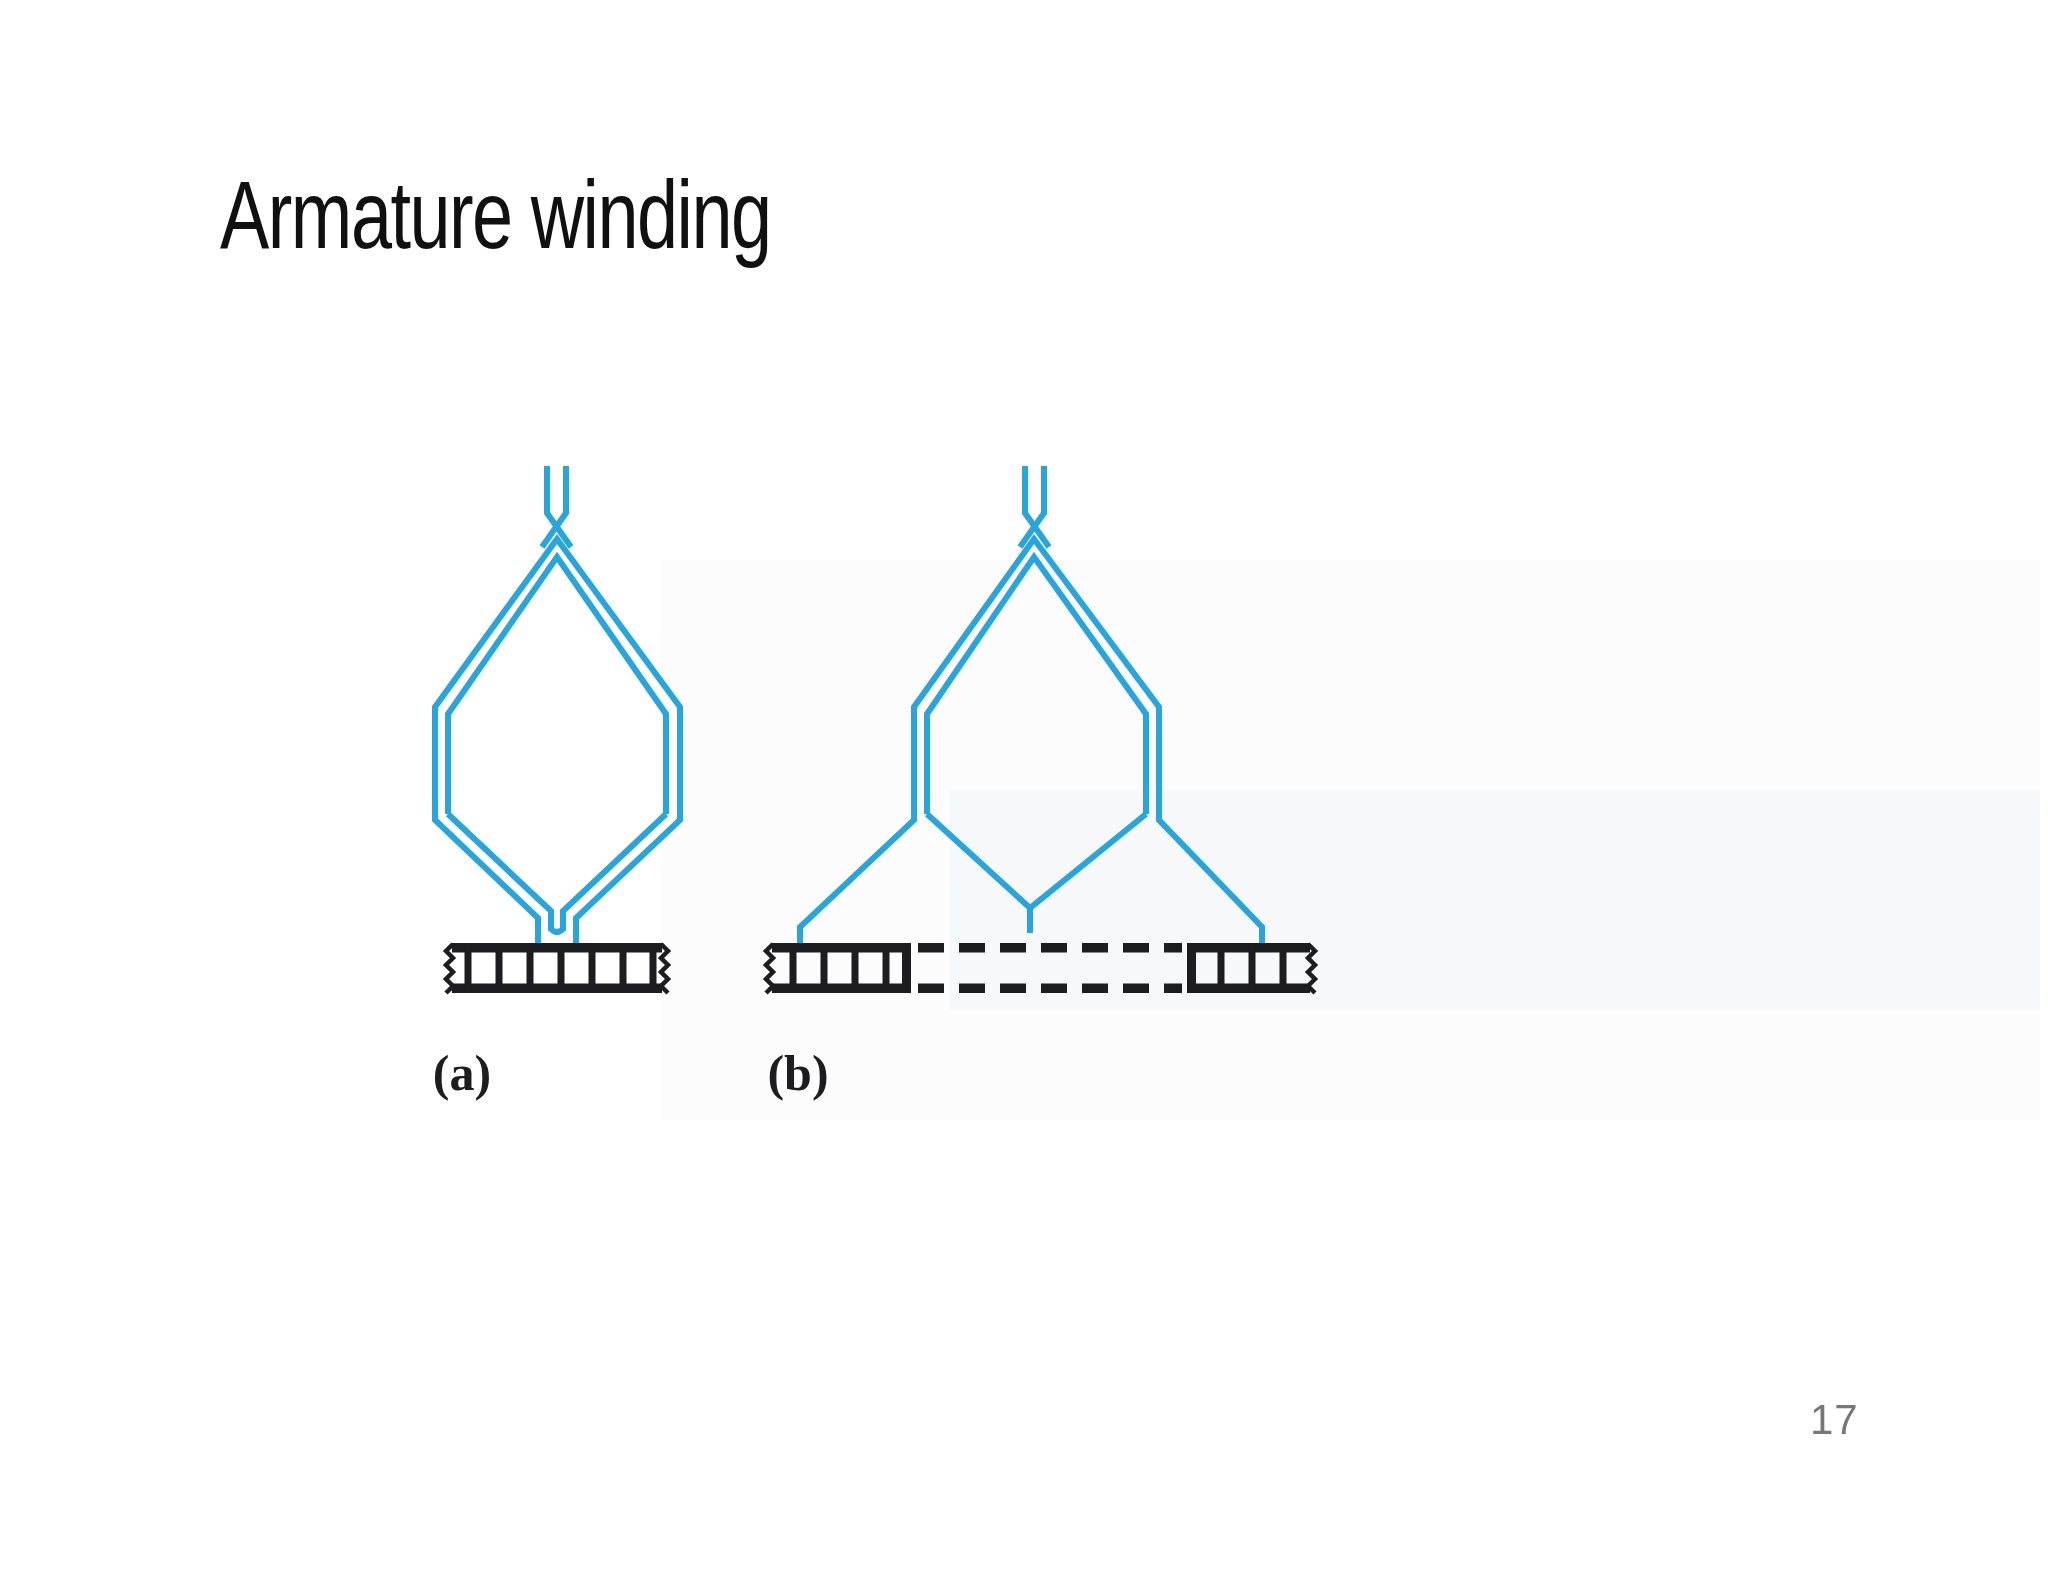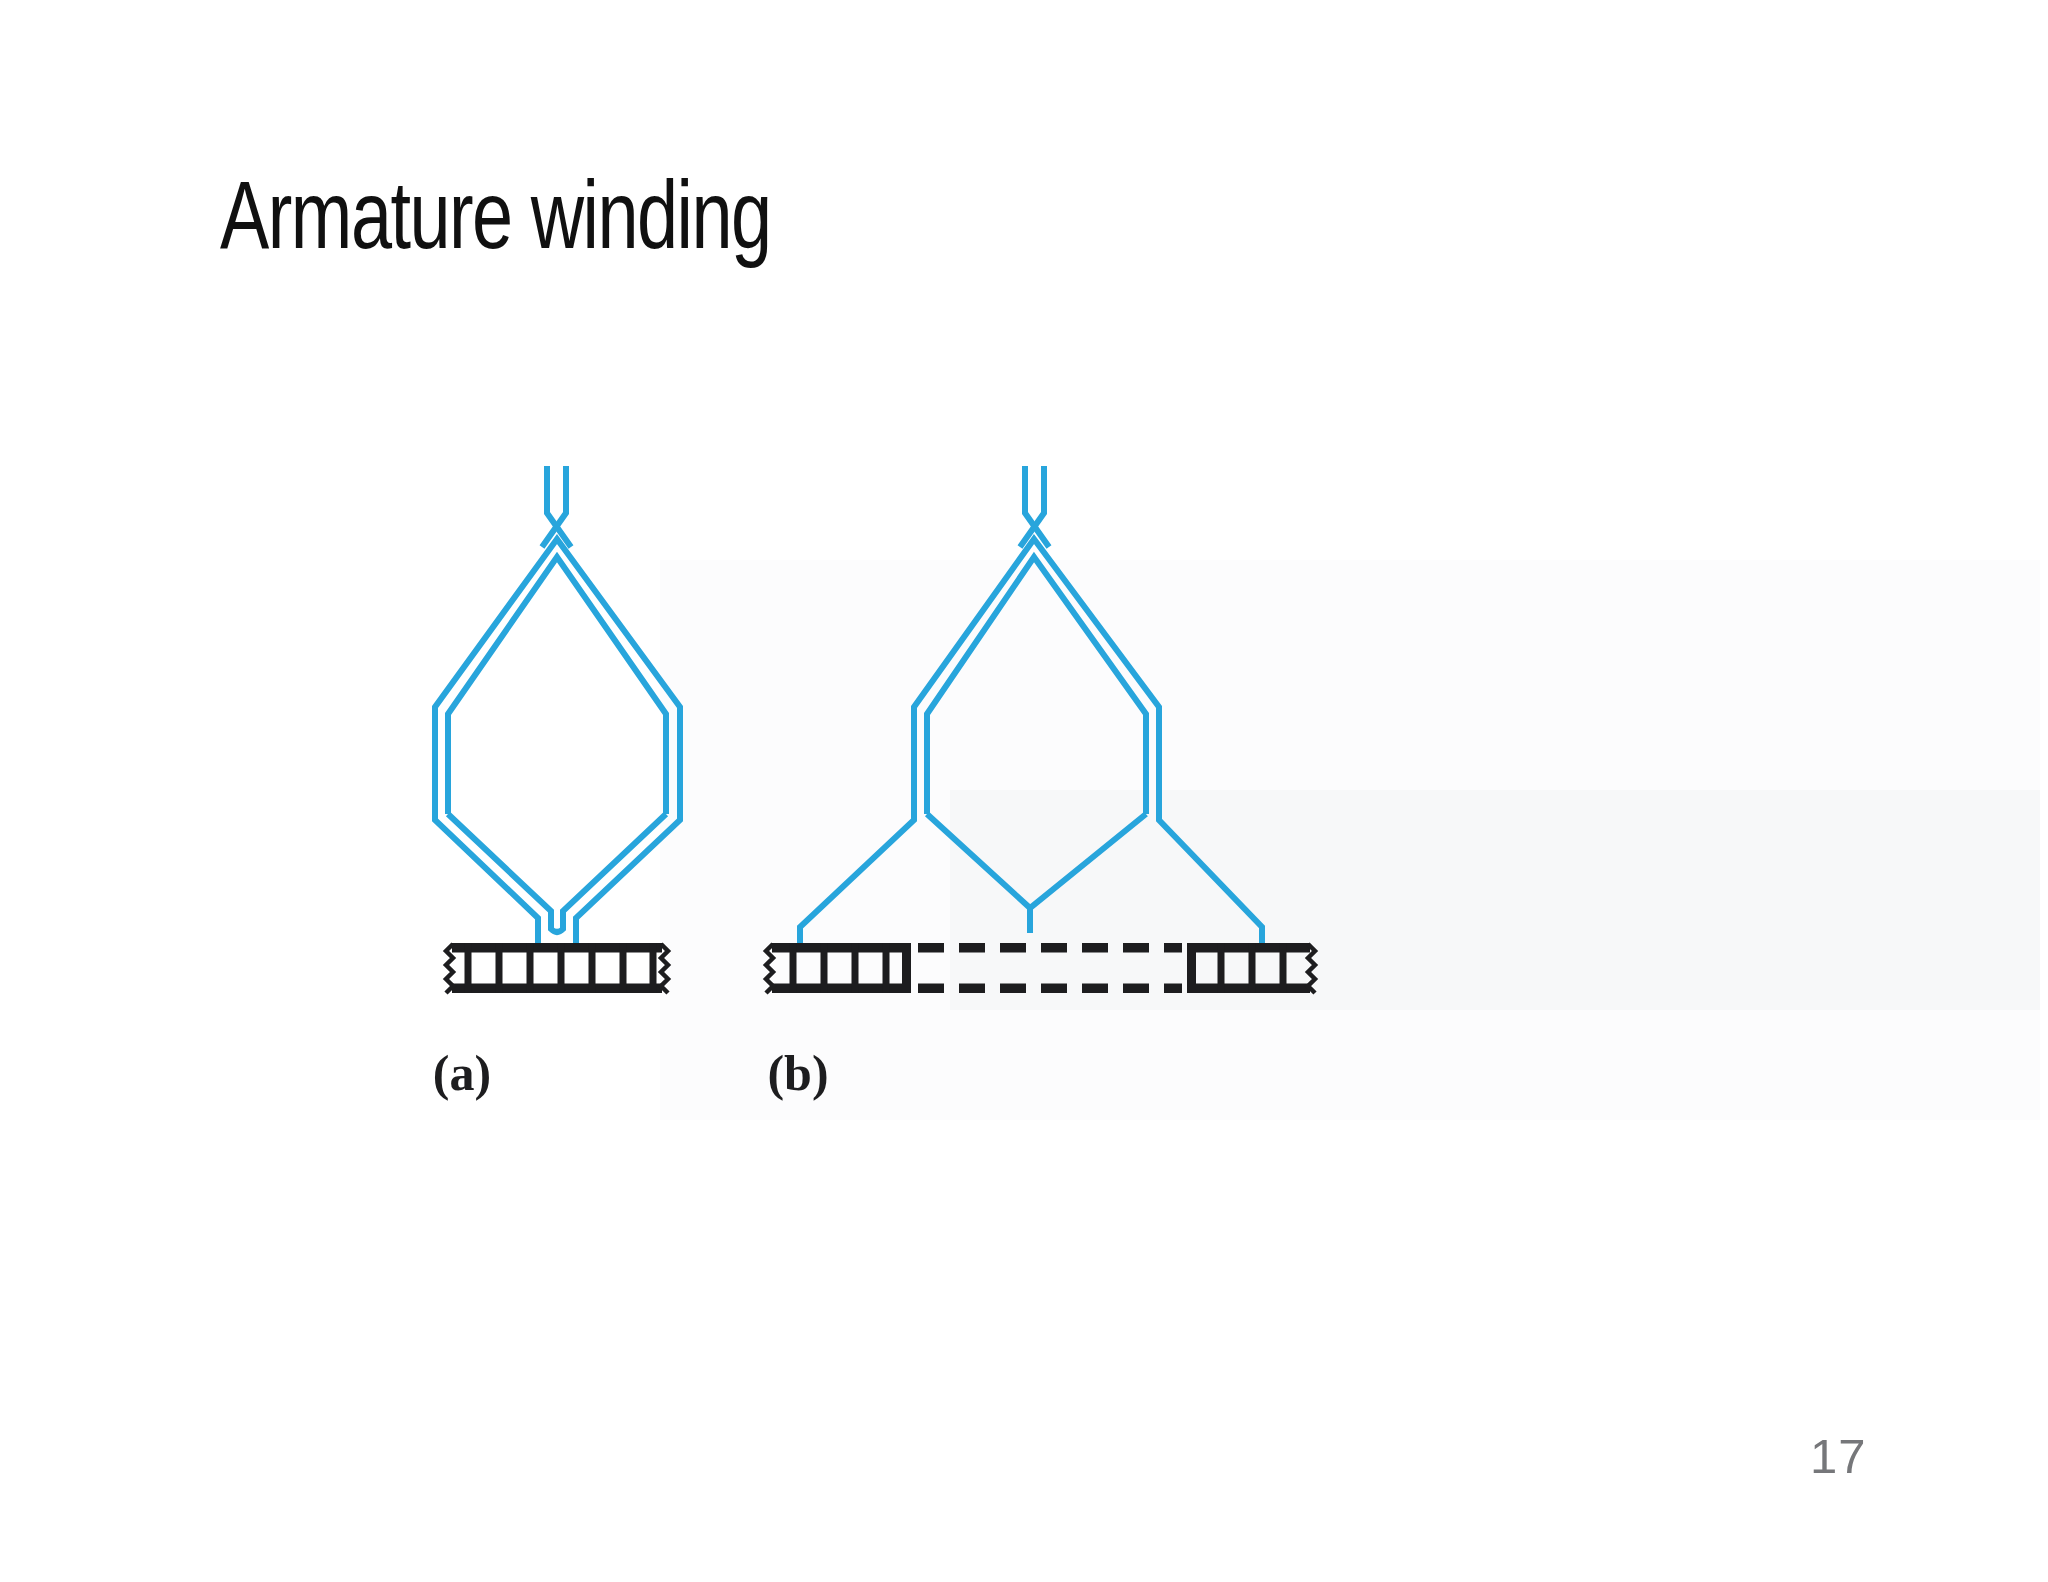--- a/index.html
+++ b/index.html
@@ -39,22 +39,22 @@
     line-height: 1.05;
   }
   .figure-svg {
     position: absolute;
     left: 0; top: 0;
     width: 2048px; height: 1582px;
   }
   .page-number {
     position: absolute;
     left: 1810px;
-    top: 1428px;
-    font-size: 49px;
+    top: 1396px;
+    font-size: 42px;
     color: var(--page_number_gray);
     letter-spacing: 1px;
   }
   .fig-label {
     font-family: "Liberation Serif", serif;
     font-weight: bold;
     font-size: 50px;
     fill: var(--diagram_ink);
   }
   .blue-line {

